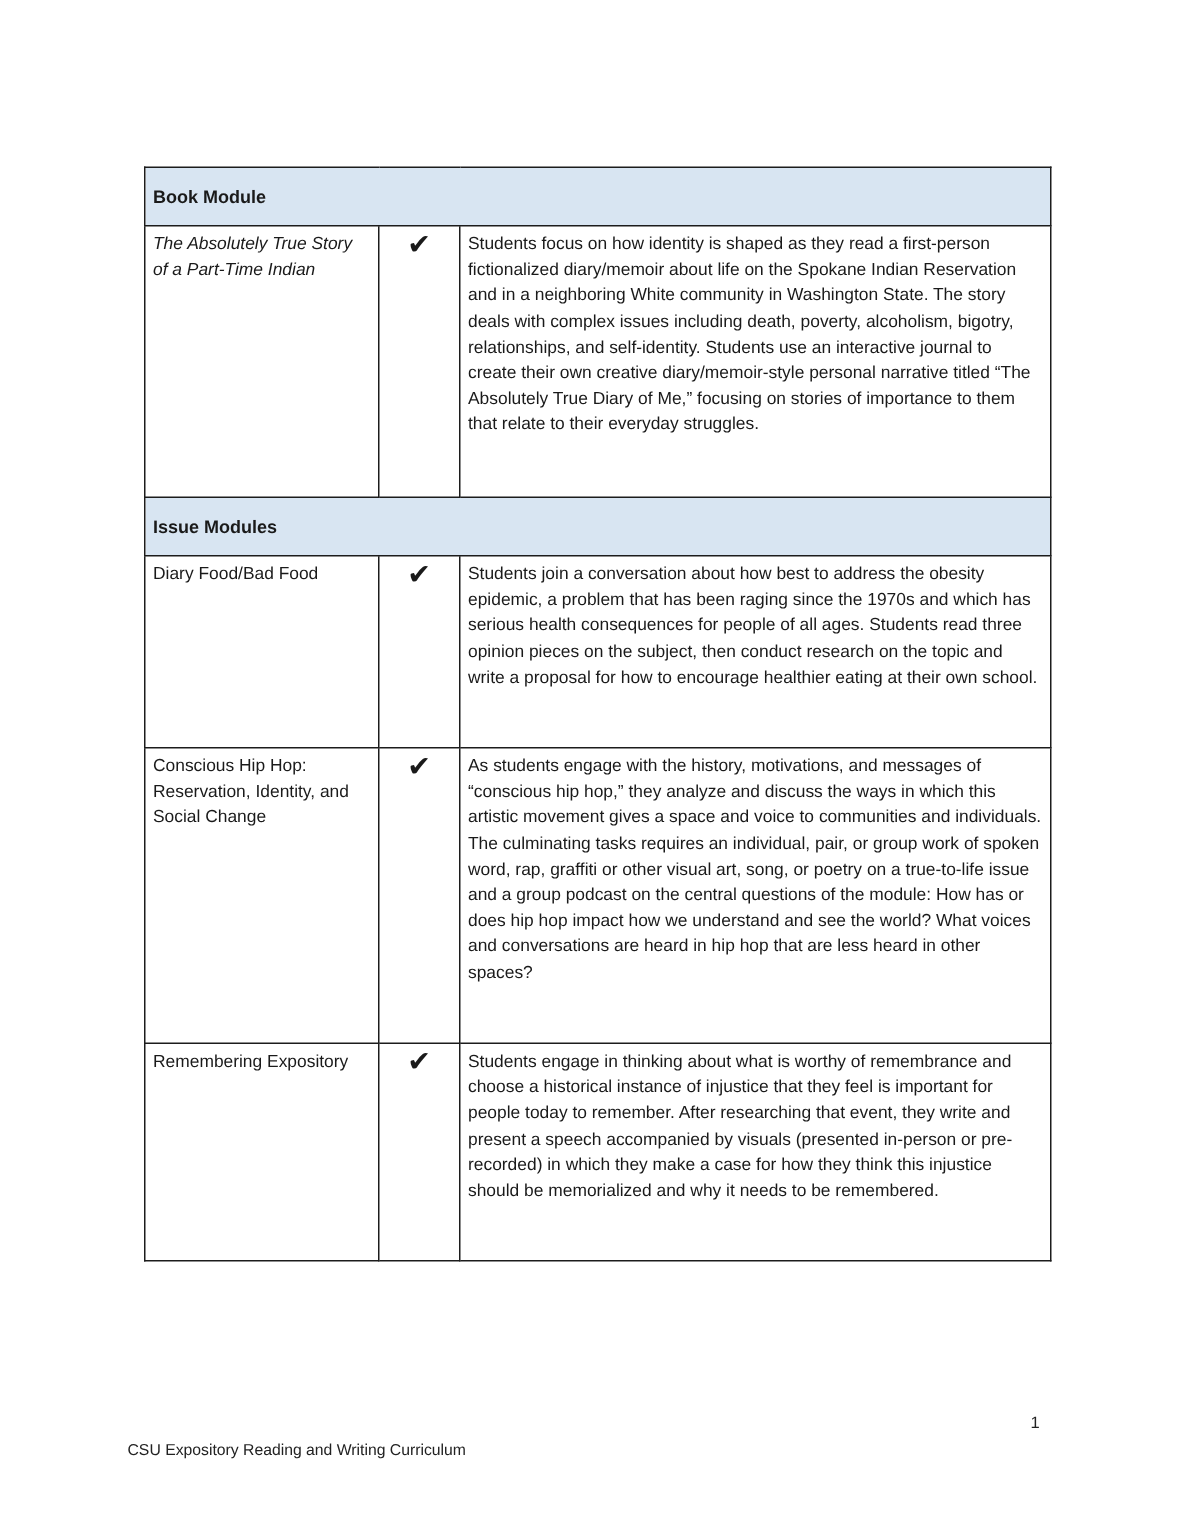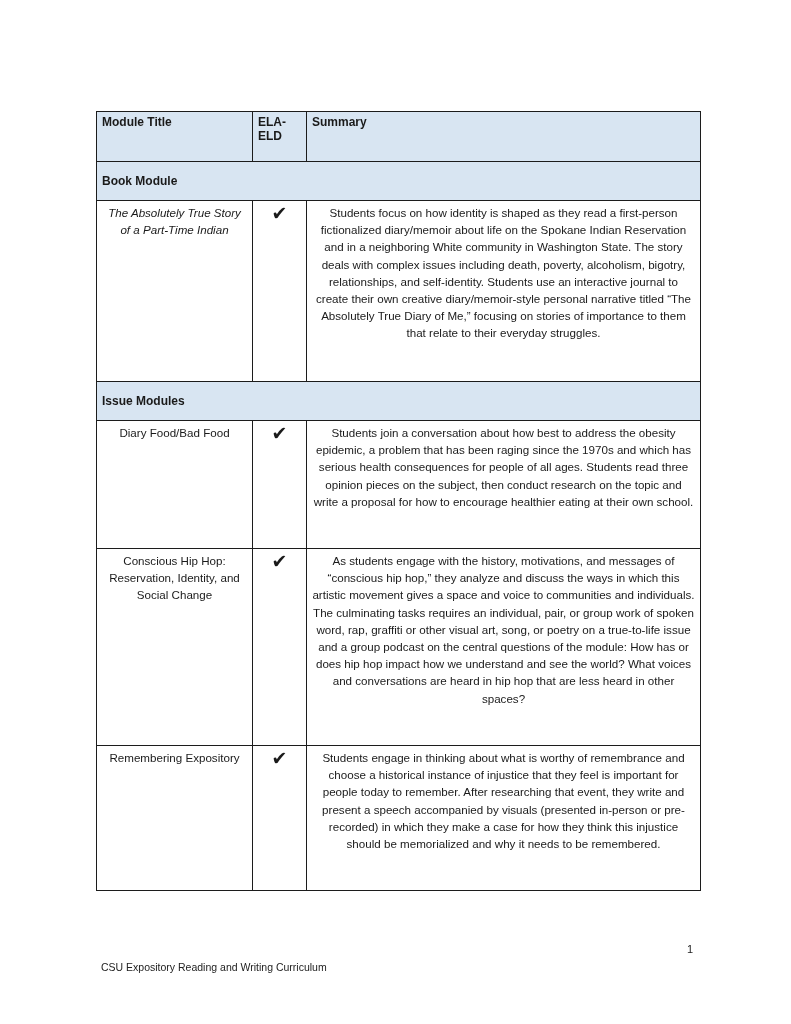--- a/index.html
+++ b/index.html
@@ -51,36 +51,35 @@
   .section-row td {
     background: var(--band, #d8e5f2);
     font-size: 12px;
     font-weight: bold;
     height: 14px;
     padding: 12px 5px;
   }
   .cell-title, .cell-summary {
     font-size: 11.6px;
     line-height: 17.2px;
-    text-align: center;
   }
   .cell-title.italic {
     font-style: italic;
   }
   .cell-check {
     text-align: center;
     font-size: 19px;
     font-weight: bold;
     padding-top: 20px;
     line-height: 1;
     font-family: "DejaVu Sans", sans-serif;
   }
   .footer-text {
     position: absolute;
-    left: 101px;
+    left: 85px;
     top: 961px;
     font-size: 10.5px;
     color: #222222;
   }
   .page-number {
     position: absolute;
     left: 687px;
     top: 943px;
     font-size: 11px;
     color: #222222;
@@ -89,26 +88,20 @@
 </head>
 <body>
 
 <table class="doc-table">
   <colgroup>
     <col style="width:156px">
     <col style="width:54px">
     <col style="width:394px">
   </colgroup>
   <tbody>
-    <tr class="head-row">
-      <th>Module Title</th>
-      <th class="ela-head">ELA-
-ELD</th>
-      <th>Summary</th>
-    </tr>
 
     <tr class="section-row">
       <td colspan="3">Book Module</td>
     </tr>
     <tr>
       <td class="cell-title italic" style="height:174px">The Absolutely True Story of a Part-Time Indian</td>
       <td class="cell-check">✔</td>
       <td class="cell-summary">Students focus on how identity is shaped as they read a first-person fictionalized diary/memoir about life on the Spokane Indian Reservation and in a neighboring White community in Washington State. The story deals with complex issues including death, poverty, alcoholism, bigotry, relationships, and self-identity. Students use an interactive journal to create their own creative diary/memoir-style personal narrative titled “The Absolutely True Diary of Me,” focusing on stories of importance to them that relate to their everyday struggles.</td>
     </tr>
 

